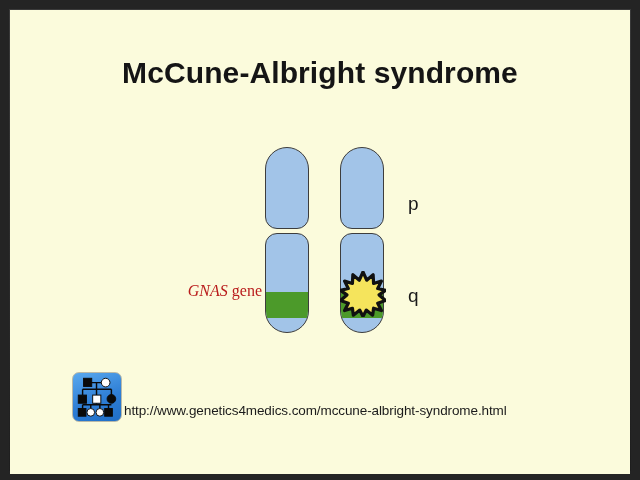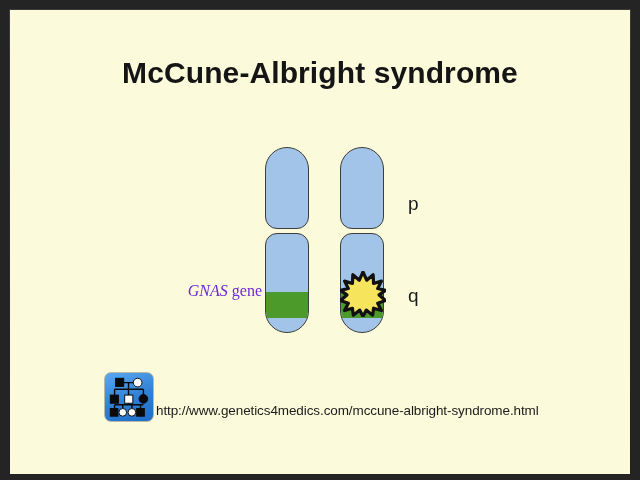--- a/index.html
+++ b/index.html
@@ -101,21 +101,21 @@
     font-size: 19px;
     color: #1a1a1a;
     font-weight: 400;
   }
 
   
   #gene-label {
     position: absolute;
     text-align: right;
     font-size: 15px;
-    color: #6d28d9;
+    color: #b91c1c;
     line-height: 20px;
     white-space: nowrap;
   }
   #gene-label .gene-name {
     font-style: italic;
     font-family: "Liberation Serif", serif;
     font-size: 16px;
   }
   #gene-label .gene-word {
     font-family: "Liberation Serif", serif;
@@ -127,21 +127,20 @@
     font-size: 16px;
   }
 
   
   #source-row {
     position: absolute;
     left: 62px;
     top: 362px;
     display: flex;
     align-items: flex-start;
-    margin-left: 32px;
   }
   #site-logo {
     position: relative;
     width: 48px;
     height: 48px;
     border-radius: 7px;
     background: linear-gradient(160deg, #5aa9ee 0%, #2f7fd6 55%, #1f6ec7 100%);
     border: 1px solid #b9b9a8;
     flex: 0 0 auto;
     overflow: hidden;

